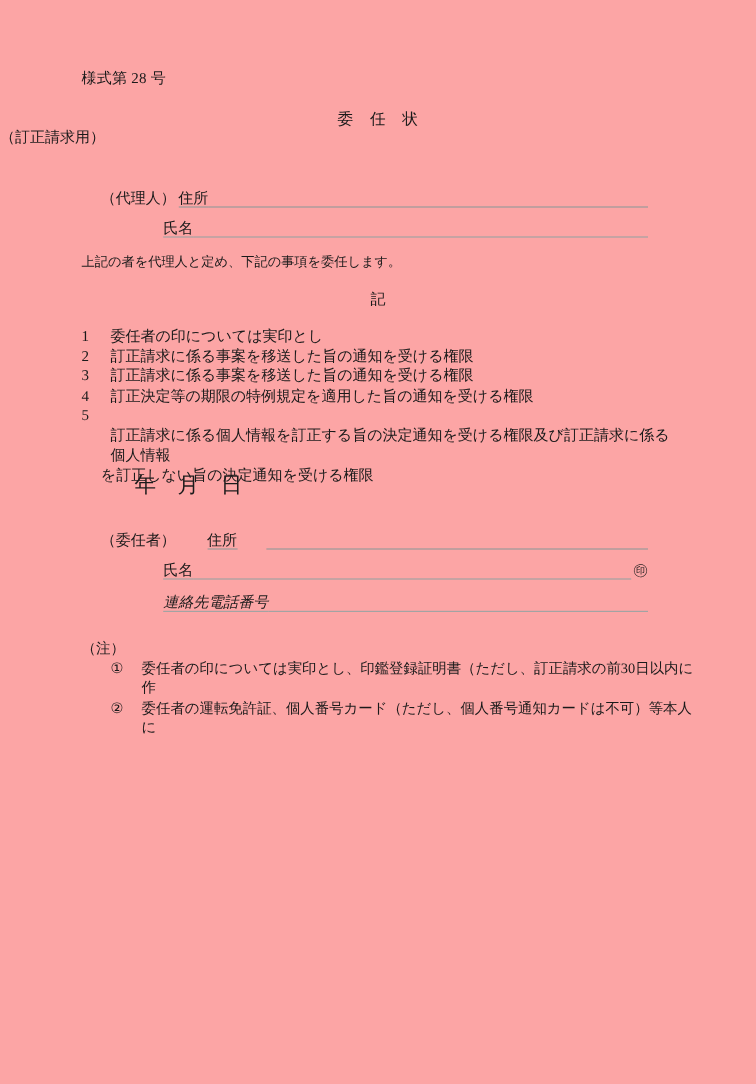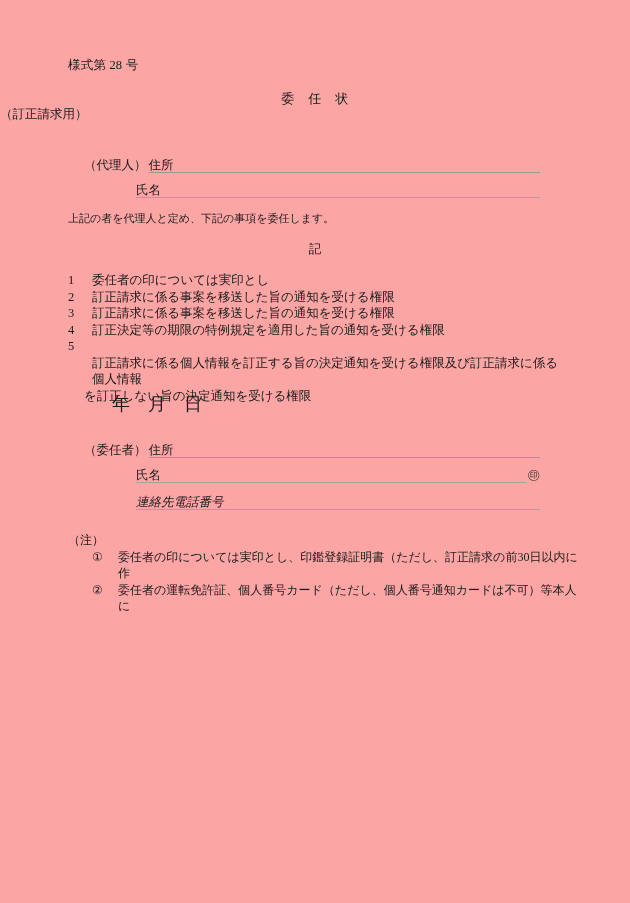--- a/index.html
+++ b/index.html
@@ -191,21 +191,21 @@
       <span class="list-num">5</span>
       <span class="list-text">
         <span>訂正請求に係る個人情報を訂正する旨の決定通知を受ける権限及び訂正請求に係る個人情報</span><span class="cont">を訂正しない旨の決定通知を受ける権限</span>
       </span>
     </div>
 
   </div>
 
   <div class="abs date-line">年　月　日</div>
 
-  <div class="field-row" style="left:84px; top:440px; width:456px;">
+  <div class="field-row" style="left:84px; top:440px; width:456px;gap:24px;">
     <span class="field-prefix">（委任者）</span>
     <span class="field-label field-underline light">住所</span>
     <span class="field-underline light" style="flex:1 1 auto;"></span>
   </div>
 
   <div class="field-row" style="left:136px; top:465px; width:404px;">
     <span class="field-label field-underline">氏名</span>
     <span class="field-underline" style="flex:1 1 auto;"></span>
     <span class="seal">㊞</span>
   </div>

